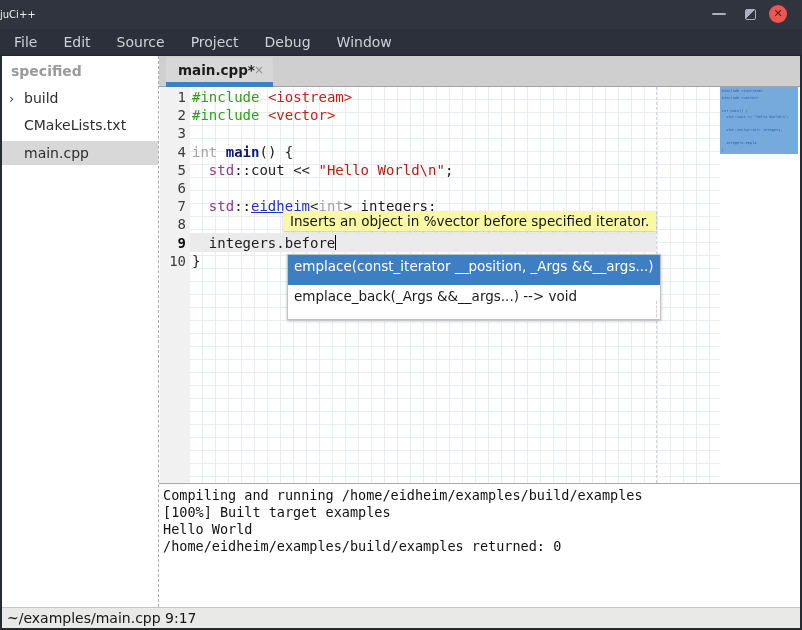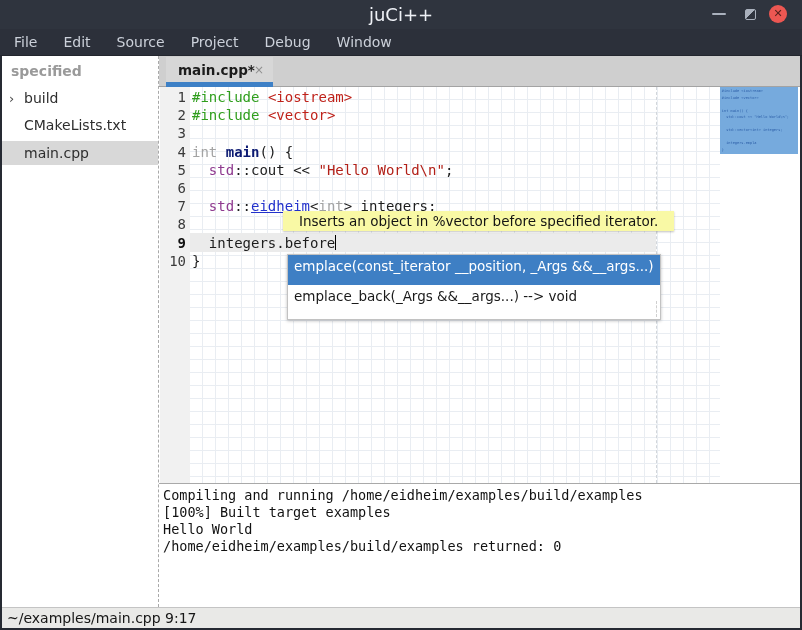--- a/index.html
+++ b/index.html
@@ -2,22 +2,22 @@
 <html><head>
 <meta charset="utf-8">
 <style>
   html,body{margin:0;padding:0;}
   body{width:802px;height:630px;position:relative;background:#2e323c;
        font-family:"DejaVu Sans",sans-serif;overflow:hidden;}
   .abs{position:absolute;}
 
   
   .titlebar{left:0;top:0;width:802px;height:29px;background:#2f343e;}
-  .win-title{left:0;top:0;width:802px;height:29px;line-height:29px;text-align:center;
-             color:#eef1f6;font-size:18px;}
+  .win-title{left:0;top:0;width:802px;height:29px;line-height:29px;text-align:left;
+             color:#eef1f6;font-size:10px;}
   .btn-min{left:712px;top:13px;width:14px;height:2px;background:#aab1bd;border-radius:1px;}
   .btn-max{left:745px;top:9px;width:9px;height:9px;border:1.5px solid #aab1bd;border-radius:2px;
            background:linear-gradient(135deg,#aab1bd 45%,transparent 46%);}
   .btn-close{left:769px;top:5px;width:18px;height:18px;border-radius:50%;background:#ec5752;
              color:#55201c;font-size:11px;font-weight:bold;line-height:18px;text-align:center;}
   .menubar{left:0;top:29px;width:802px;height:27px;background:#2c303a;border-bottom:1px solid #23262e;
            display:flex;align-items:center;padding-left:1px;box-sizing:border-box;}
   .menu-item{color:#ccd1da;font-size:14px;padding:0 13px;line-height:26px;}
 
   
@@ -58,21 +58,21 @@
   .caret{display:inline-block;width:0;border-left:1.6px solid #000;height:15px;vertical-align:-2px;}
 
   
   .map-overlay{left:720px;top:87px;width:78px;height:67px;background:#76aadd;overflow:hidden;}
   .map-text{transform:scale(0.6);transform-origin:top left;width:130px;padding:2px 0 0 3px;
             font-family:"DejaVu Sans Mono",monospace;font-size:6px;line-height:10.8px;
             color:#2d5fa8;white-space:pre;}
 
   
   .tooltip{left:283px;top:211px;height:20px;line-height:20px;background:#f9f9a5;color:#141414;
-           font-size:13.5px;padding:0 16px;box-shadow:0 1px 2px rgba(0,0,0,.25);white-space:nowrap;}
+           font-size:13.5px;padding:0 7px;box-shadow:0 1px 2px rgba(0,0,0,.25);white-space:nowrap;}
   .popup{left:287px;top:254px;width:374px;height:66px;background:#ffffff;border:1px solid #c2c2c2;
          box-shadow:0 1px 3px rgba(0,0,0,.25);box-sizing:border-box;}
   .popup-row{height:30px;line-height:22px;font-size:13.5px;color:#1a1a1a;padding-left:6px;white-space:nowrap;overflow:hidden;}
   .popup-row.selected{background:#3e7fc4;color:#ffffff;}
   .popup-margin{position:absolute;left:368px;top:46px;bottom:2px;width:0;border-left:1px dashed #cfcfcf;}
 
   
   .hsep{left:159px;top:483px;width:641px;height:1px;background:#a9a9a9;}
   .terminal{left:159px;top:485px;width:641px;height:120px;background:#ffffff;
             font-family:"DejaVu Sans Mono",monospace;font-size:13.5px;line-height:17px;

